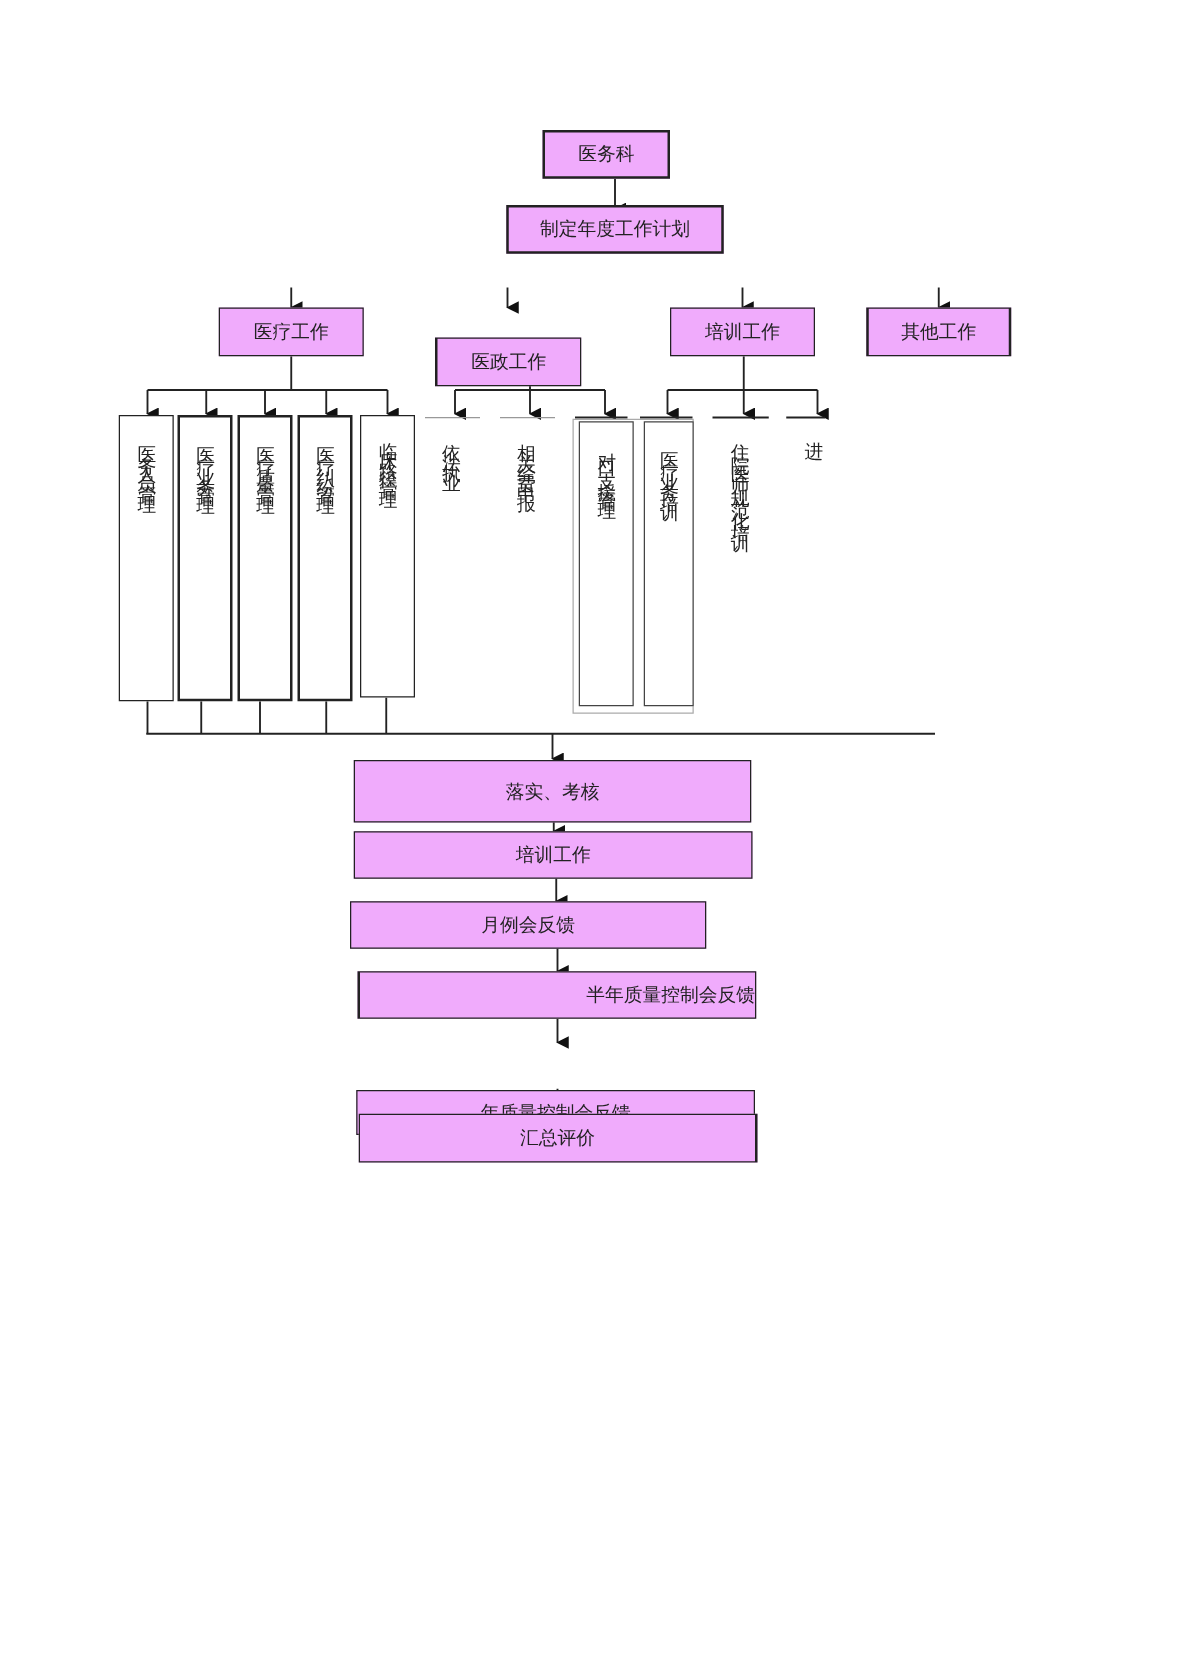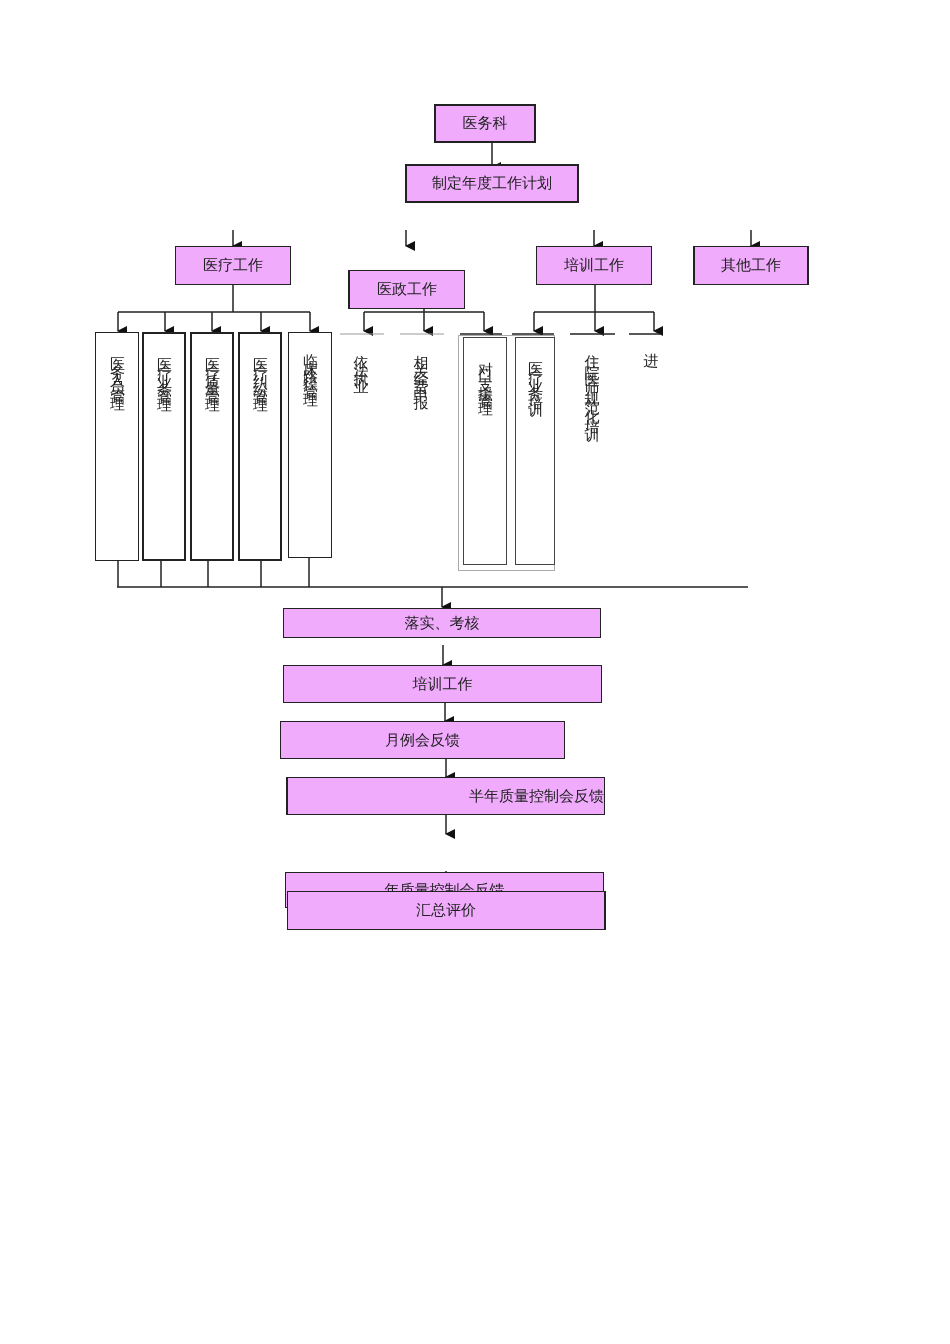--- a/index.html
+++ b/index.html
@@ -120,21 +120,21 @@
 <div class="vbox" style="left:463px;top:337px;width:44px;height:228px;border-width:1px;border-color:#444;">
     <span>对口支援管理</span>
   </div>
 
 <div class="vbox" style="left:515px;top:337px;width:40px;height:228px;border-width:1px;border-color:#444;">
     <span>医疗业务培训</span>
   </div>
 <div class="vtext" style="left:582px;top:343px;letter-spacing:9px;"><span>住院医师规范化培训</span></div>
 <div class="vtext" style="left:641px;top:341px;"><span>进</span></div>
 
-<div class="box" style="left:283px;top:608px;width:318px;height:30px;">
+<div class="box" style="left:283px;top:608px;width:318px;height:50px;">
     <span>落实、考核</span>
   </div>
 <div class="box" style="left:283px;top:665px;width:319px;height:38px;">
     <span>培训工作</span>
   </div>
 <div class="box" style="left:280px;top:721px;width:285px;height:38px;">
     <span>月例会反馈</span>
   </div>
 <div class="box" style="left:286px;top:777px;width:319px;height:38px;border-left-width:2.5px;justify-content:flex-end;">
     <span>半年质量控制会反馈</span>

